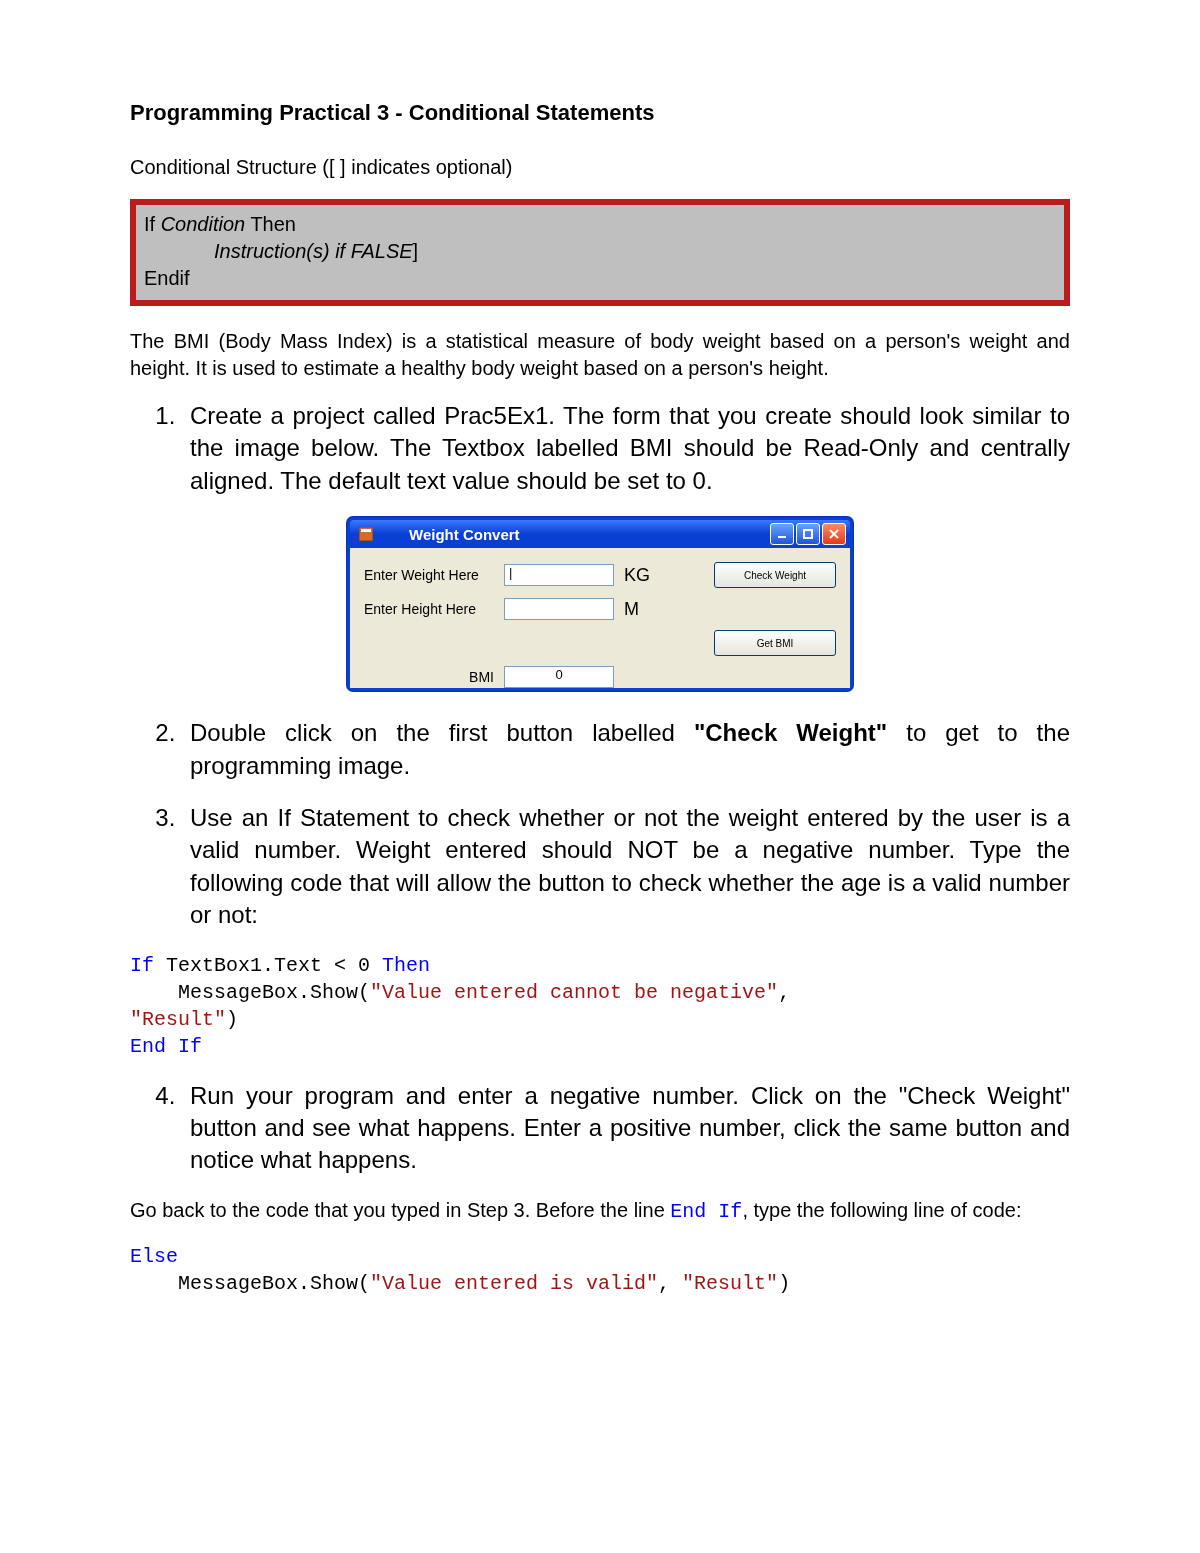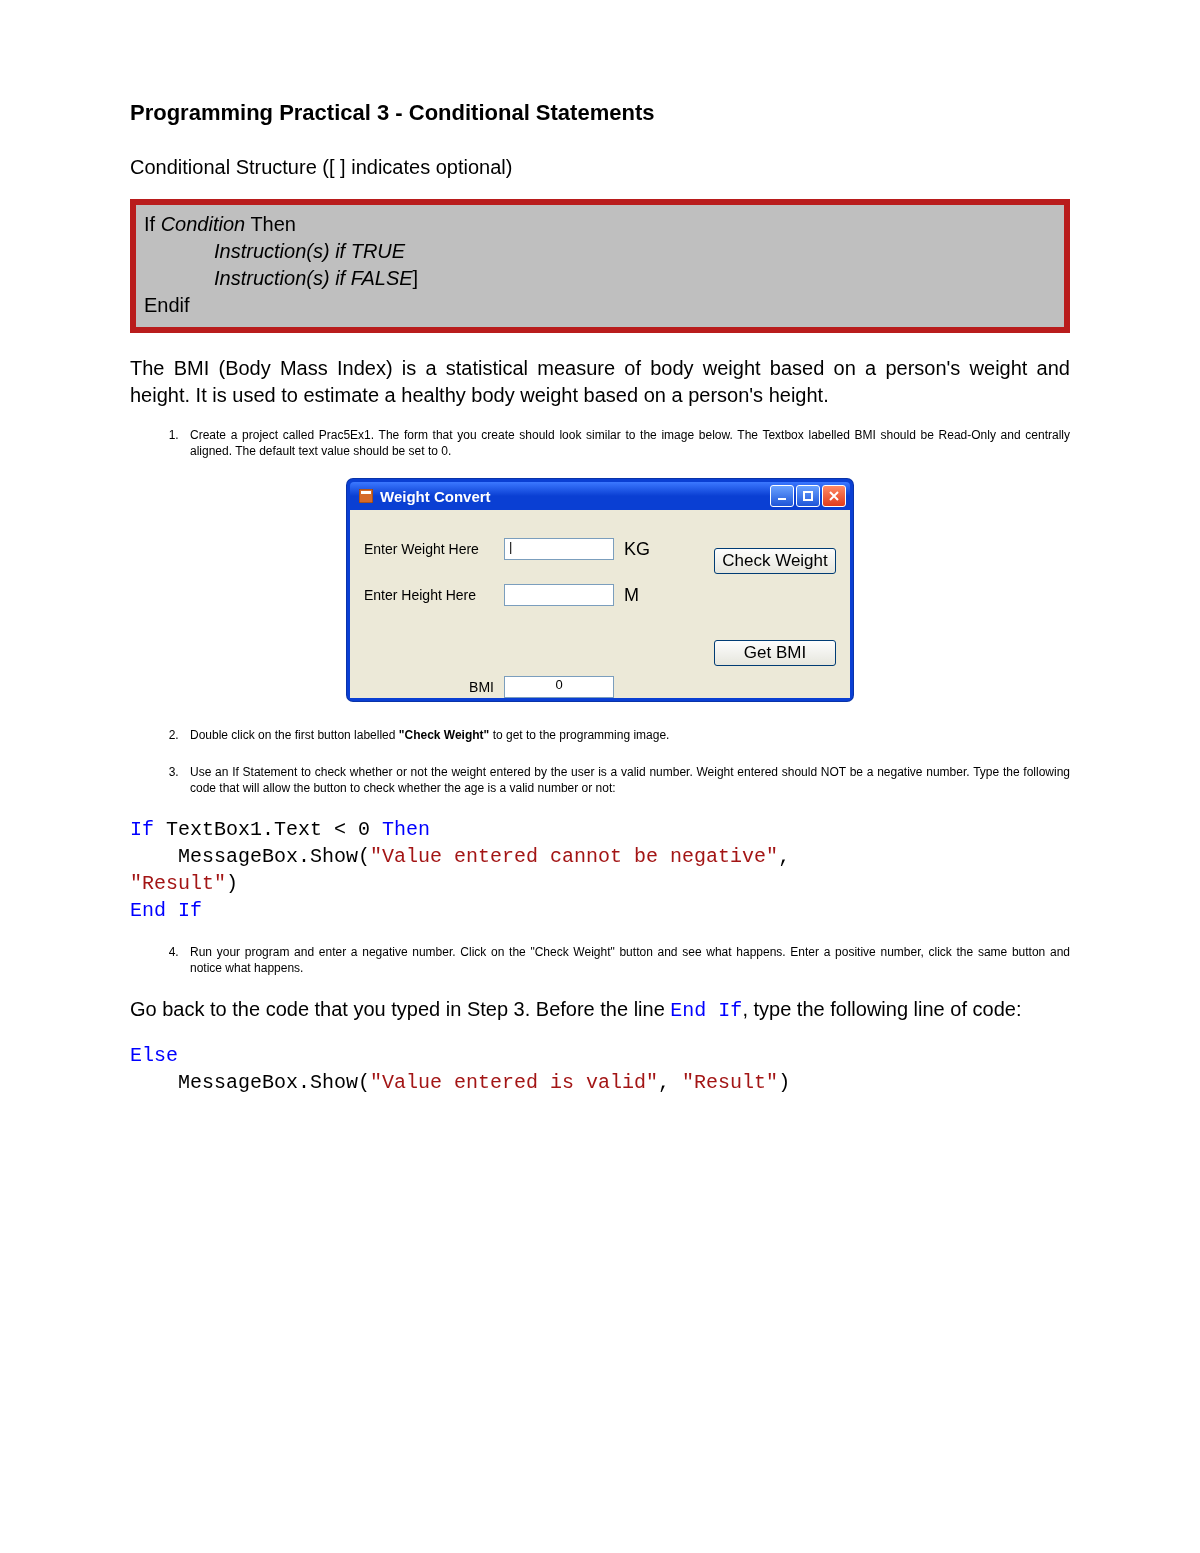--- a/index.html
+++ b/index.html
@@ -41,21 +41,21 @@
   .italic { font-style: italic; }
   .subhead {
     font-size: 20px;
     text-decoration: underline;
     margin: 0 0 20px 0;
   }
   ol.steps {
     list-style: decimal;
     margin: 0;
     padding: 0 0 0 52px;
-    font-size: 12px;
+    font-size: 24px;
   }
   ol.steps > li {
     margin: 0 0 20px 0;
     padding-left: 8px;
     text-align: justify;
     line-height: 1.35;
   }
   .bold { font-weight: bold; }
 
   
@@ -73,20 +73,21 @@
     box-shadow: 0 0 0 1px #0933a9;
   }
   .titlebar {
     background: linear-gradient(to bottom, #3b78ff 0%, #0a3fd3 50%, #0a3fd3 100%);
     height: 28px;
     display: flex;
     align-items: center;
     padding: 0 4px 0 8px;
     border-top-left-radius: 4px;
     border-top-right-radius: 4px;
+    gap: 29px;
   }
   .titlebar .icon {
     width: 16px; height: 16px;
     margin-right: 6px;
     display: inline-flex;
     align-items: center; justify-content: center;
   }
   .titlebar .icon svg { display:block; }
   .titlebar .title-text {
     color: #fff;
@@ -132,23 +133,23 @@
     padding: 0 4px;
     box-sizing: border-box;
   }
   .tbox.center { text-align:center; }
   .unit { font-size:18px; width:26px; }
   .wbtn {
     width: 120px;
     height: 24px;
     border: 1px solid #003c74;
     background: linear-gradient(to bottom,#fdfdfd,#e6e6dd);
-    font-size: 17px;
+    font-size: 10px;
     border-radius: 3px;
-    display:flex; align-items:center; justify-content:center;margin-top:24px;
+    display:flex; align-items:center; justify-content:center;
   }
   .spacer130 { width:130px; }
   .btncol { margin-left:auto; }
 
   
   .code {
     font-family: "Courier New", monospace;
     font-size: 20px;
     line-height: 1.35;
     white-space: pre;
@@ -163,21 +164,20 @@
 <div class="page">
 
   <h1 class="title">Programming Practical 3 - Conditional Statements</h1>
 
   <div class="p">Conditional Structure ([ ] indicates optional)</div>
 
   <div class="syntax-box">
     <div>
       <span>If </span><span class="italic">Condition</span><span> Then</span>
     </div>
-    <span class="indent italic">Instruction(s) if TRUE</span>
     <span class="indent"><span class="italic">Instruction(s) if FALSE</span><span>]</span></span>
     <div>Endif</div>
   </div>
 
 
   <div class="p justify">The BMI (Body Mass Index) is a statistical measure of body weight based on a person's weight and height.  It is used to estimate a healthy body weight based on a person's height.</div>
 
   <ol class="steps" start="1">
     <li>Create a project called Prac5Ex1.  The form that you create should look similar to the image below.  The Textbox labelled BMI should be Read-Only and centrally aligned.  The default text value should be set to 0.</li>
   </ol>

